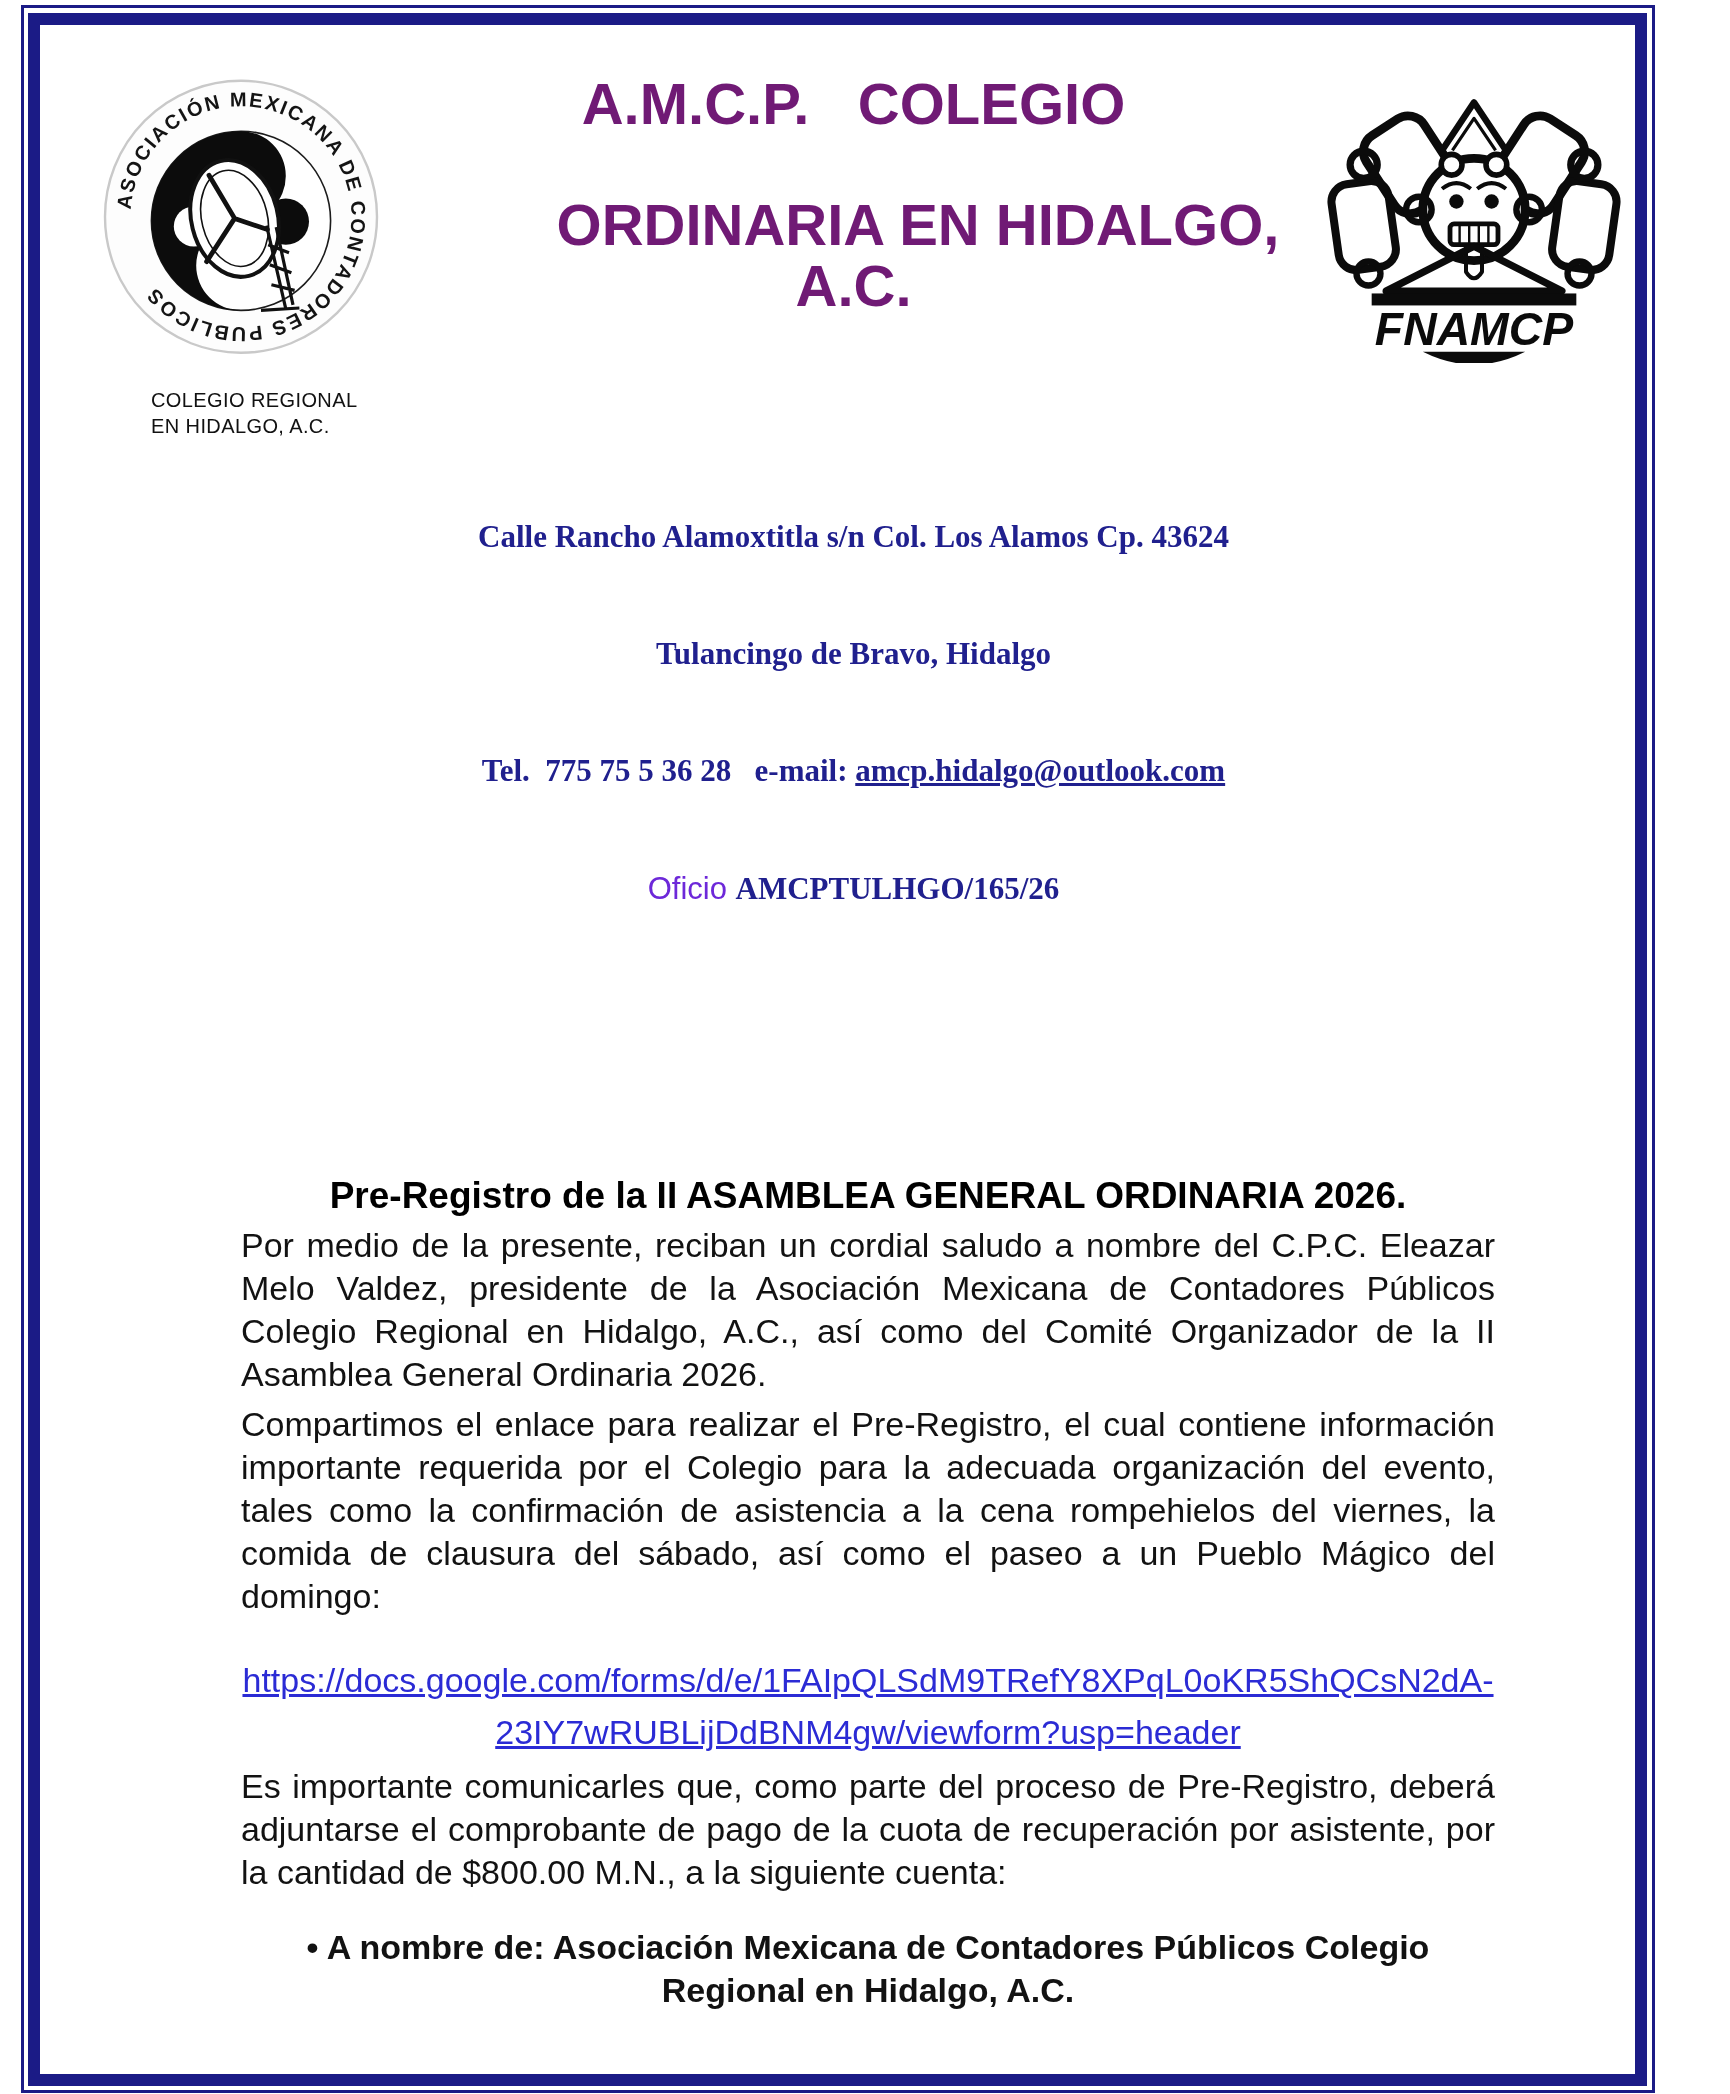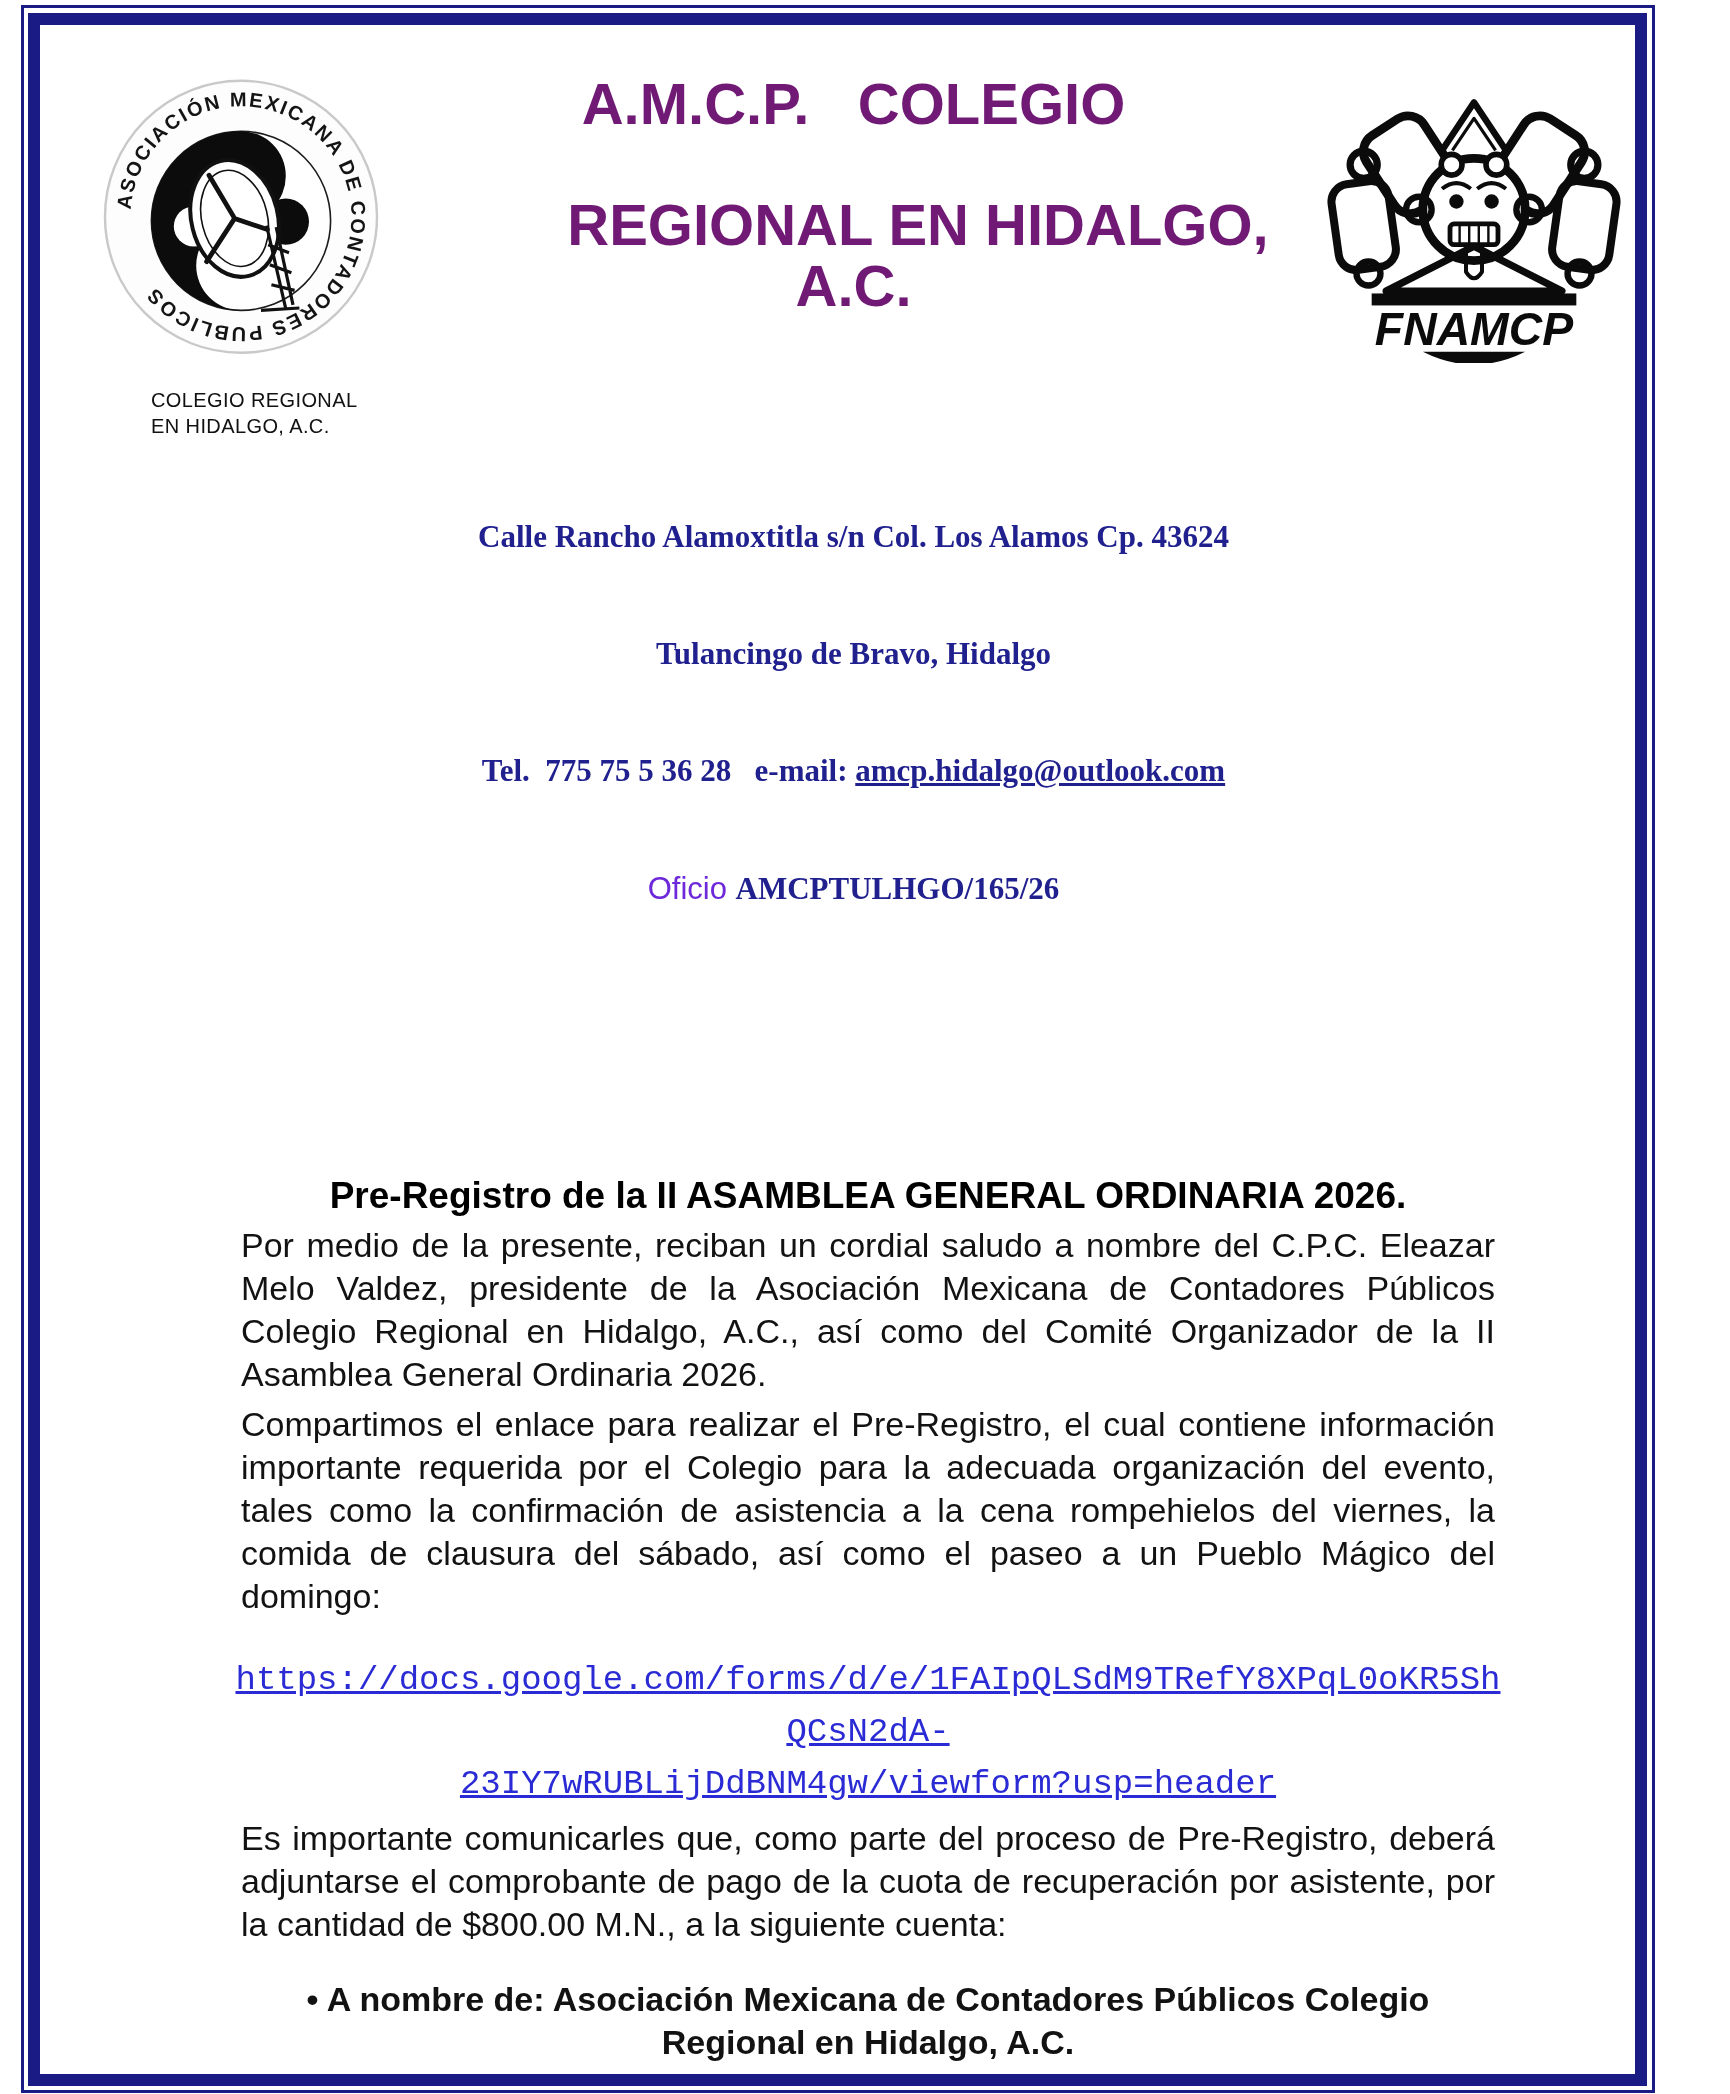--- a/index.html
+++ b/index.html
@@ -95,21 +95,20 @@
     margin: 7px;
     text-align: justify;
     text-justify: inter-word;
   }
   .p1 { margin-top: 69px; }
   .p2 { margin-top: 21px; }
   .link-block {
     margin-top: 36px;
     text-align: center;
     line-height: 52px;
-    font-family: Liberation Mono, monospace;
   }
   .link-block a {
     color: #2b2bd5;
     text-decoration: underline;
     word-break: break-all;
   }
   .link-line { display: block; }
   .bullets {
     margin-top: 32px;
     text-align: center;
@@ -153,21 +152,21 @@
         </g>
       </svg>
       <div class="logo-caption">
         <div>COLEGIO REGIONAL</div>
         <div>EN HIDALGO, A.C.</div>
       </div>
     </div>
 
     <div class="header-center">
       <div class="org-title"><span>A.M.C.P.   COLEGIO</span><br>
-        <span>REGIONAL EN HIDALGO, A.C.</span>
+        <span>ORDINARIA EN HIDALGO, A.C.</span>
       </div>
       <div class="address-block">
         <div>Calle Rancho Alamoxtitla s/n Col. Los Alamos Cp. 43624</div>
         <div>Tulancingo de Bravo, Hidalgo</div>
         <div><span>Tel.  775 75 5 36 28   e-mail: </span><a href="#">amcp.hidalgo@outlook.com</a></div>
         <div><span class="oficio-label">Oficio </span><span>AMCPTULHGO/165/26</span></div>
       </div>
     </div>
 
     <div class="logo-right-block">

